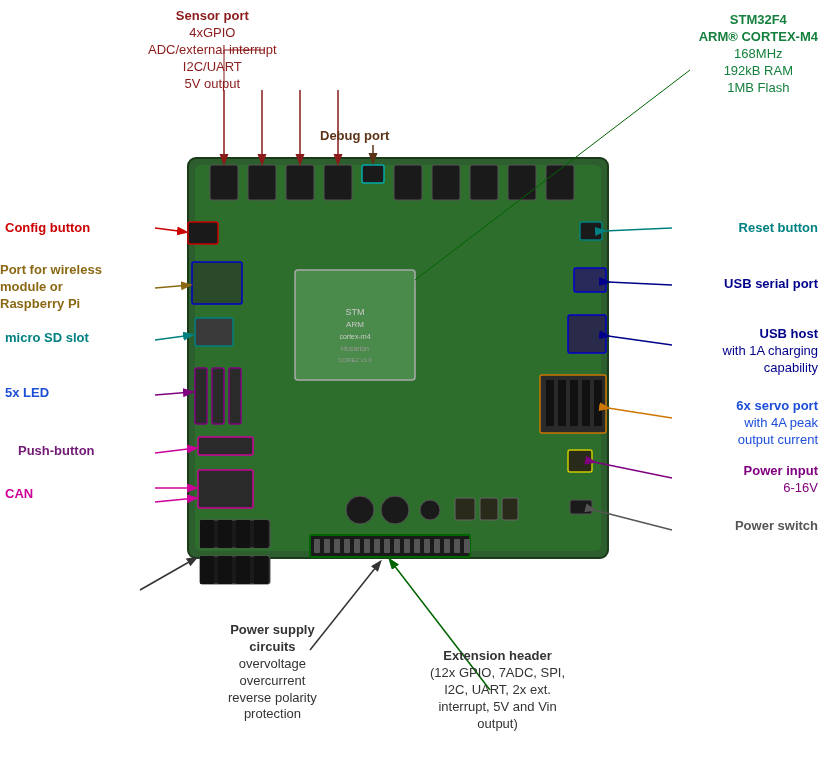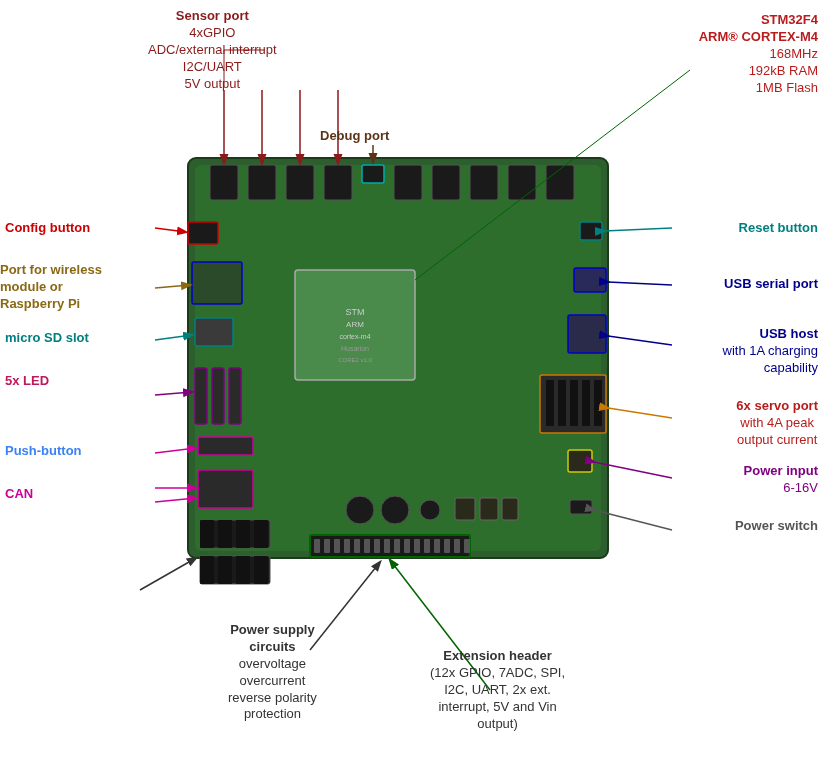--- a/index.html
+++ b/index.html
@@ -257,45 +257,45 @@
     <span>4xGPIO</span><br>
     <span>ADC/external interrupt</span><br>
     <span>I2C/UART</span><br>
     <span>5V output</span>
   </div>
 
   <div class="label label-debug-port" style="position:absolute; top:128px; left:320px; text-align:center; color:#5C3317;">
     <strong>Debug port</strong>
   </div>
 
-  <div class="label label-stm32" style="position:absolute; top:12px; right:10px; text-align:right; color:#b91c1c;margin-left:28px;">
+  <div class="label label-stm32" style="position:absolute; top:12px; right:10px; text-align:center; color:#15803d;margin-left:28px;">
     <strong>STM32F4</strong><br>
     <strong>ARM® CORTEX-M4</strong><br>
     <span>168MHz</span><br>
     <span>192kB RAM</span><br>
     <span>1MB Flash</span>
   </div>
 
   <div class="label" style="position:absolute; top:220px; left:5px; color:#cc0000;">
     <strong>Config button</strong>
   </div>
 
   <div class="label" style="position:absolute; top:262px; left:0px; color:#8B6914; max-width:130px; font-weight:bold; line-height:1.3;">
     <strong>Port for wireless<br>module or Raspberry Pi</strong>
   </div>
 
   <div class="label" style="position:absolute; top:330px; left:5px; color:#008080;">
     <strong>micro SD slot</strong>
   </div>
 
-  <div class="label" style="position:absolute; top:373px; left:5px; color:#be185d;">
+  <div class="label" style="position:absolute; top:385px; left:5px; color:#1d4ed8;">
     <strong>5x LED</strong>
   </div>
 
-  <div class="label" style="position:absolute; top:443px; left:5px; color:#3b82f6;">
+  <div class="label" style="position:absolute; top:443px; left:18px; color:#701a75;">
     <strong>Push-button</strong>
   </div>
 
   <div class="label" style="position:absolute; top:486px; left:5px; color:#cc0099;">
     <strong>CAN</strong>
   </div>
 
   <div class="label" style="position:absolute; top:220px; right:10px; text-align:right; color:#008080;">
     <strong>Reset button</strong>
   </div>
@@ -303,21 +303,21 @@
   <div class="label" style="position:absolute; top:276px; right:10px; color:#00008B;margin-left:28px;">
     <strong>USB serial port</strong>
   </div>
 
   <div class="label" style="position:absolute; top:326px; right:10px; text-align:right; color:#00008B;">
     <strong>USB host</strong><br>
     <span>with 1A charging</span><br>
     <span>capability</span>
   </div>
 
-  <div class="label" style="position:absolute; top:398px; right:10px; text-align:center; color:#b91c1c;">
+  <div class="label" style="position:absolute; top:398px; right:10px; text-align:right; color:#1d4ed8;">
     <strong>6x servo port</strong><br>
     <span>with 4A peak</span><br>
     <span>output current</span>
   </div>
 
   <div class="label" style="position:absolute; top:463px; right:10px; text-align:right; color:#800080;">
     <strong>Power input</strong><br>
     <span>6-16V</span>
   </div>
 

